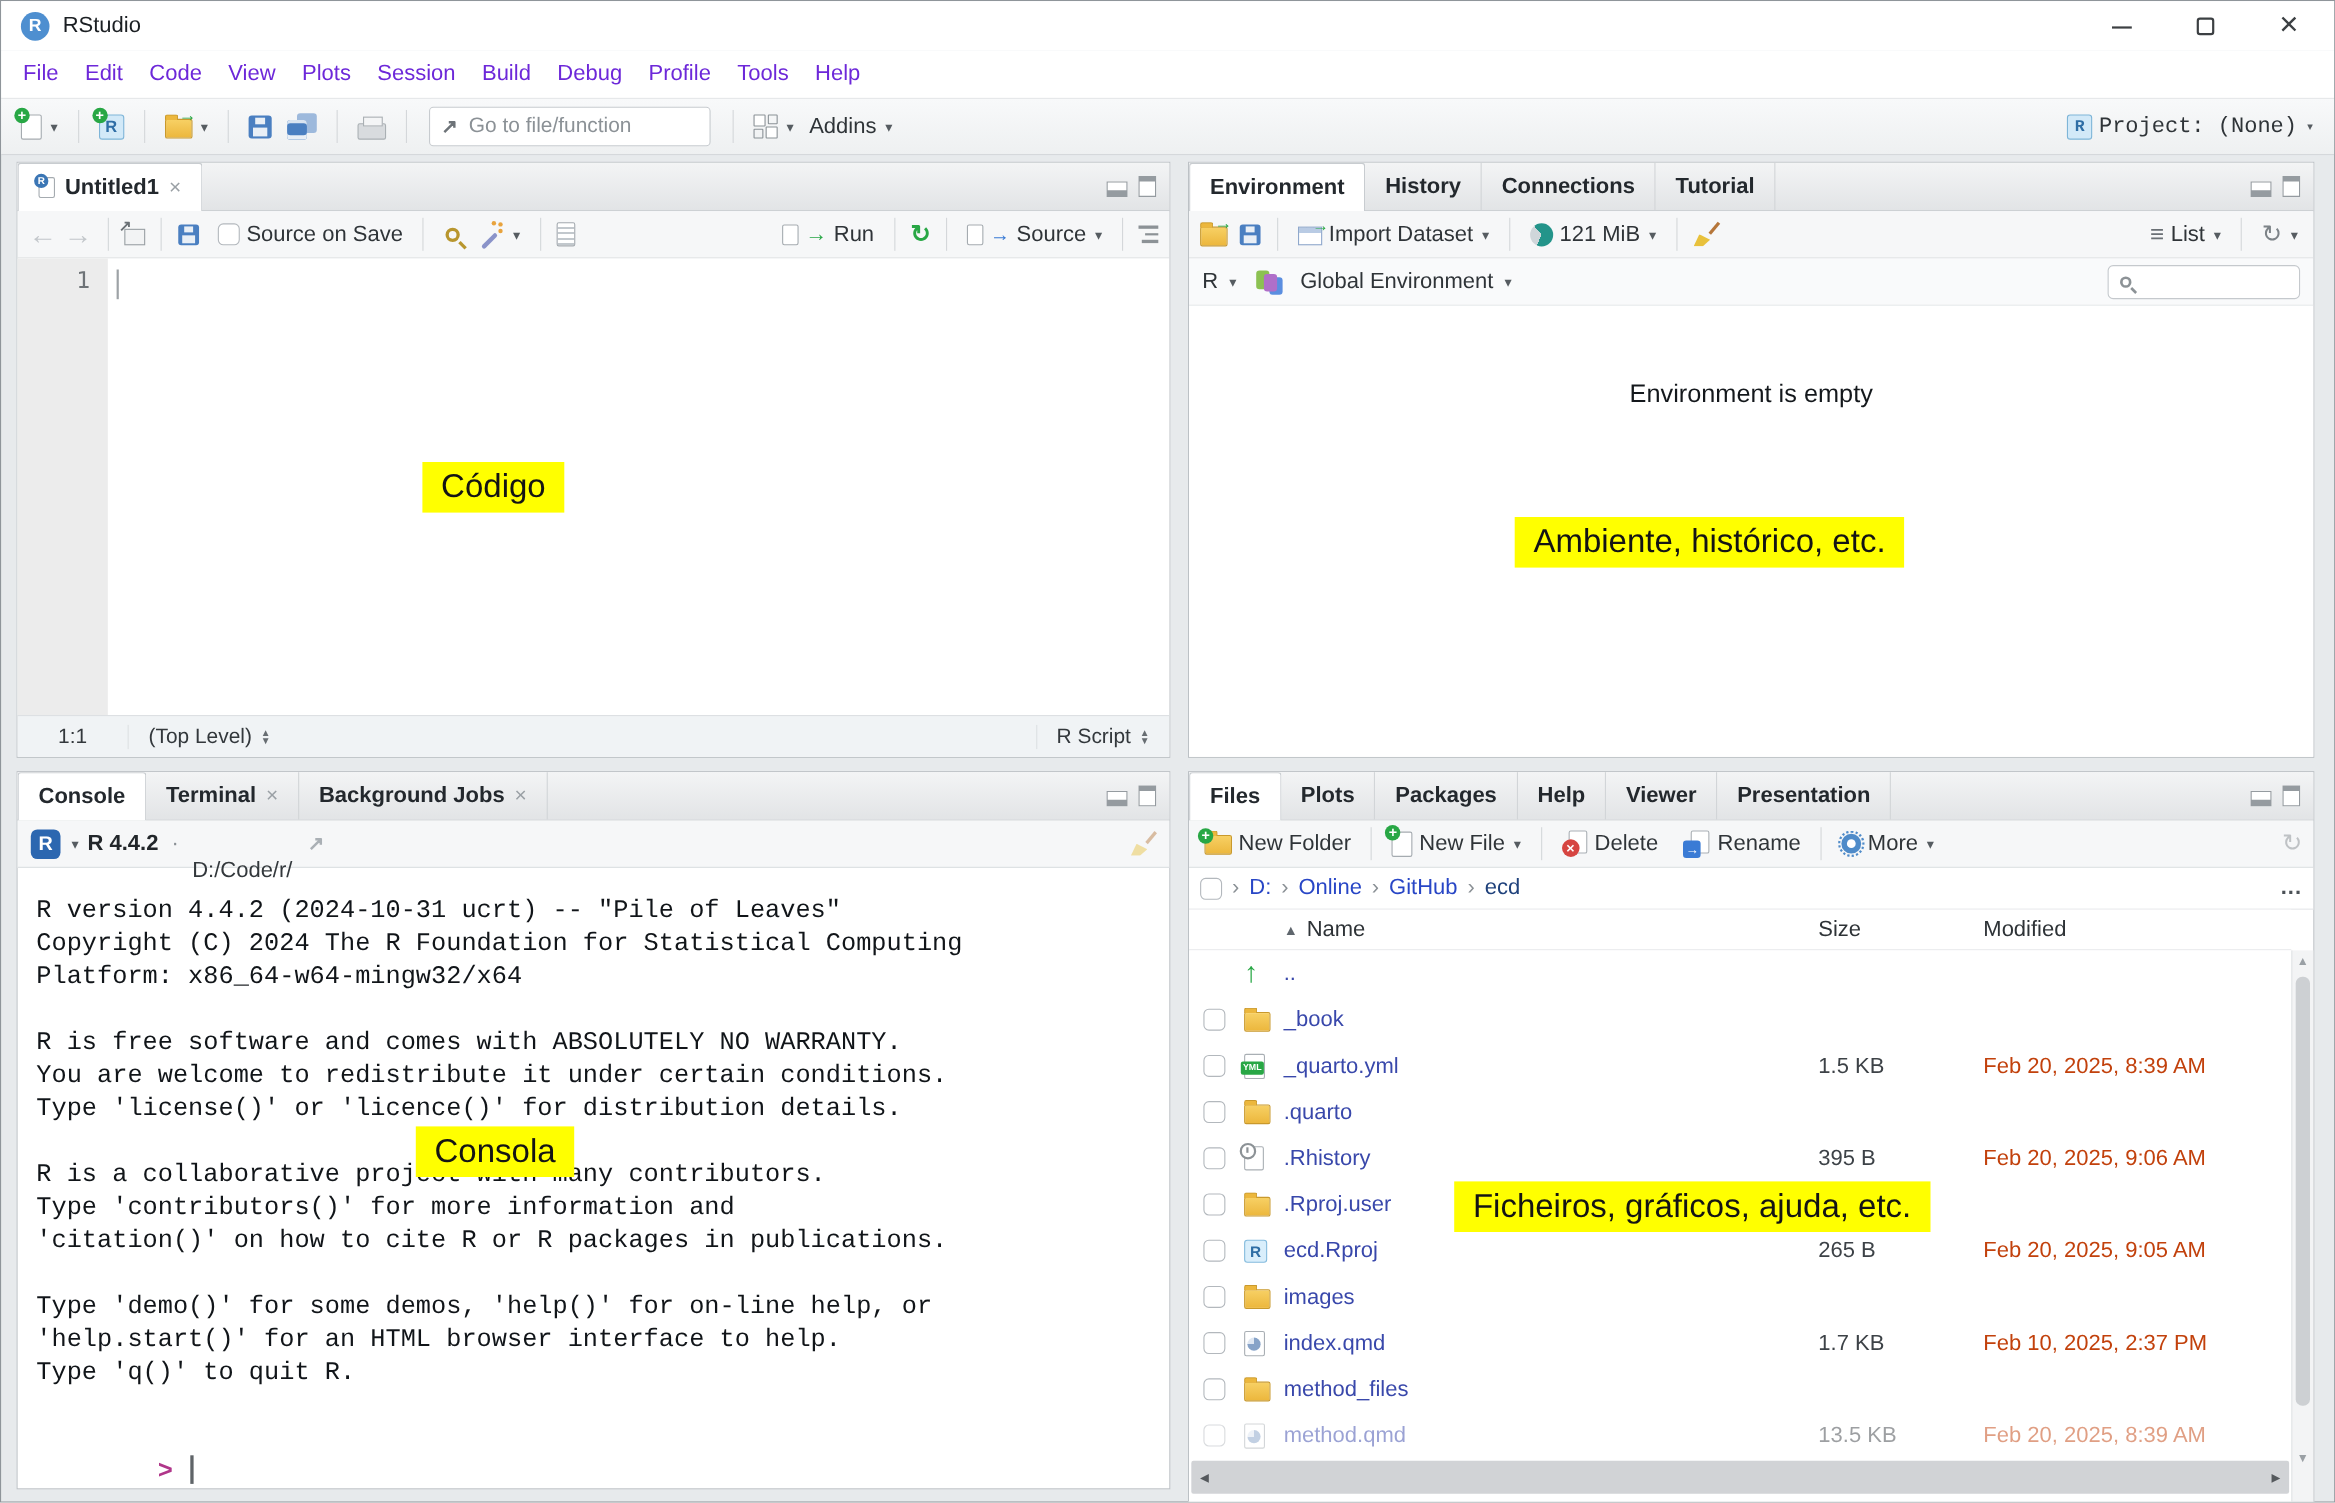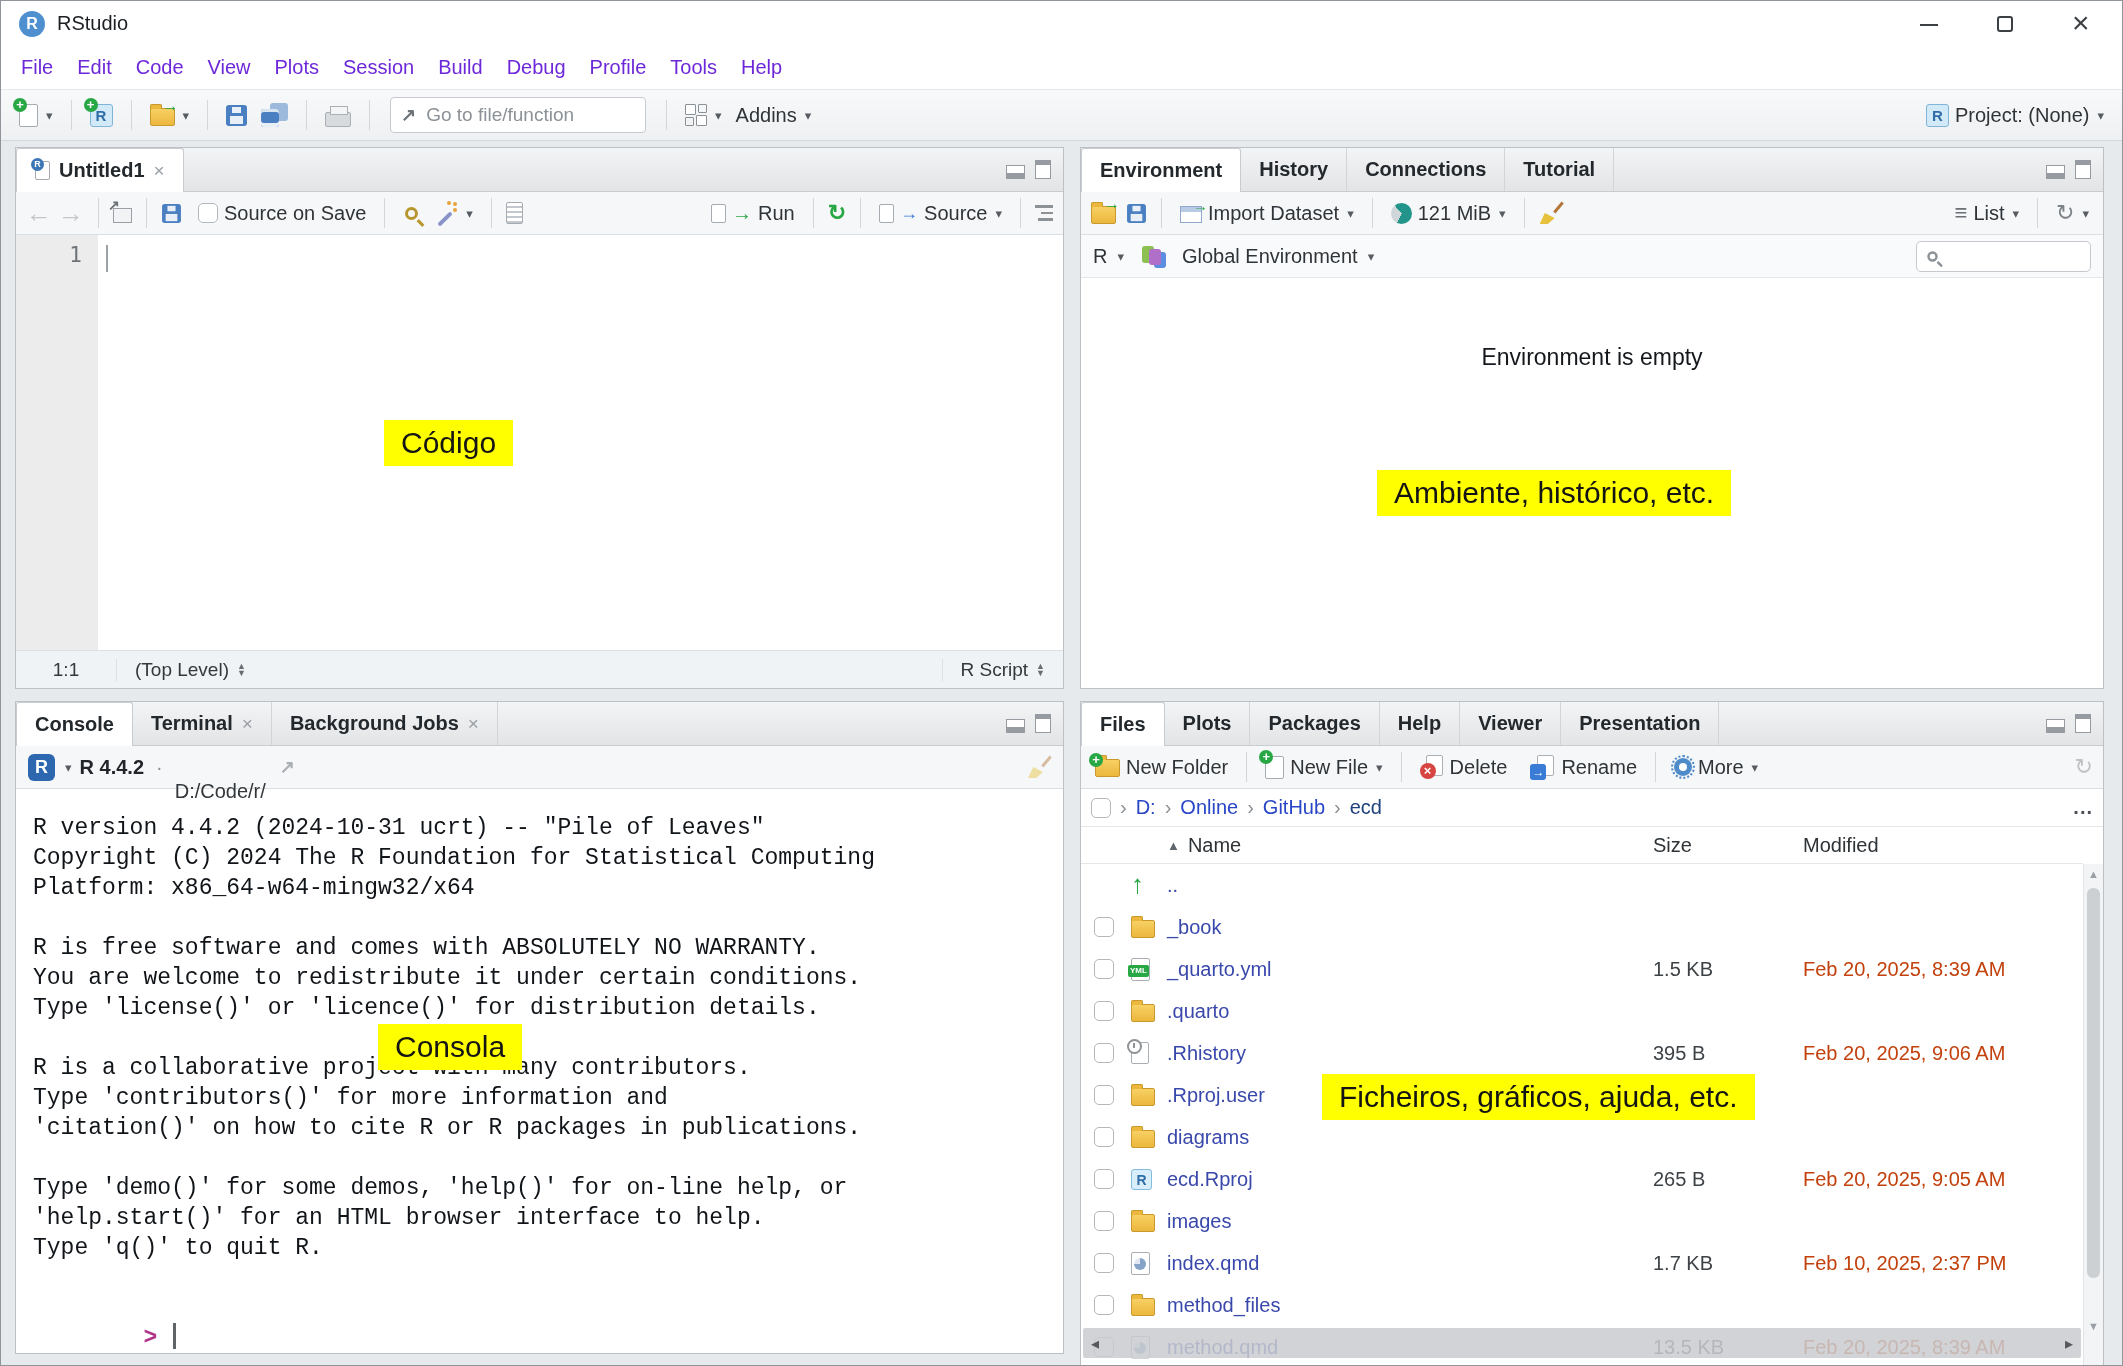--- a/index.html
+++ b/index.html
@@ -341,21 +341,21 @@
       <span class="i-grid">
           <span class="q2"></span>
           <span class="q3"></span>
         </span>
       <span class="caret">▾</span>
     </span>
     <span class="tbtn">
       <span class="tb-label">Addins</span>
       <span class="caret">▾</span>
     </span>
-    <span class="tbtn" style="margin-left:auto;">
+    <span class="tbtn" style="margin-left:auto;font-family:Liberation Mono, monospace;">
       <span class="i-rcube"></span>
       <span class="tb-label">Project: (None)</span>
       <span class="caret">▾</span>
     </span>
   </div>
 
   <div class="pane" id="source-pane">
     <div class="tabstrip">
 
       <div class="pane-btns">
@@ -720,31 +720,20 @@
             <span class="checkbox"></span>
           </span>
           <span class="cell-icon">
             <span class="ic-folder"></span>
           </span>
           <a class="cell-name">.Rproj.user</a>
           <span class="cell-size"></span>
           <span class="cell-mod"></span>
         </div>
 
-        <div class="file-row">
-          <span class="cell-check">
-            <span class="checkbox"></span>
-          </span>
-          <span class="cell-icon">
-            <span class="ic-folder"></span>
-          </span>
-          <a class="cell-name">diagrams</a>
-          <span class="cell-size"></span>
-          <span class="cell-mod"></span>
-        </div>
 
         <div class="file-row">
           <span class="cell-check">
             <span class="checkbox"></span>
           </span>
           <span class="cell-icon">
             <span class="ic-rproj"></span>
           </span>
           <a class="cell-name">ecd.Rproj</a>
           <span class="cell-size">265 B</span>

